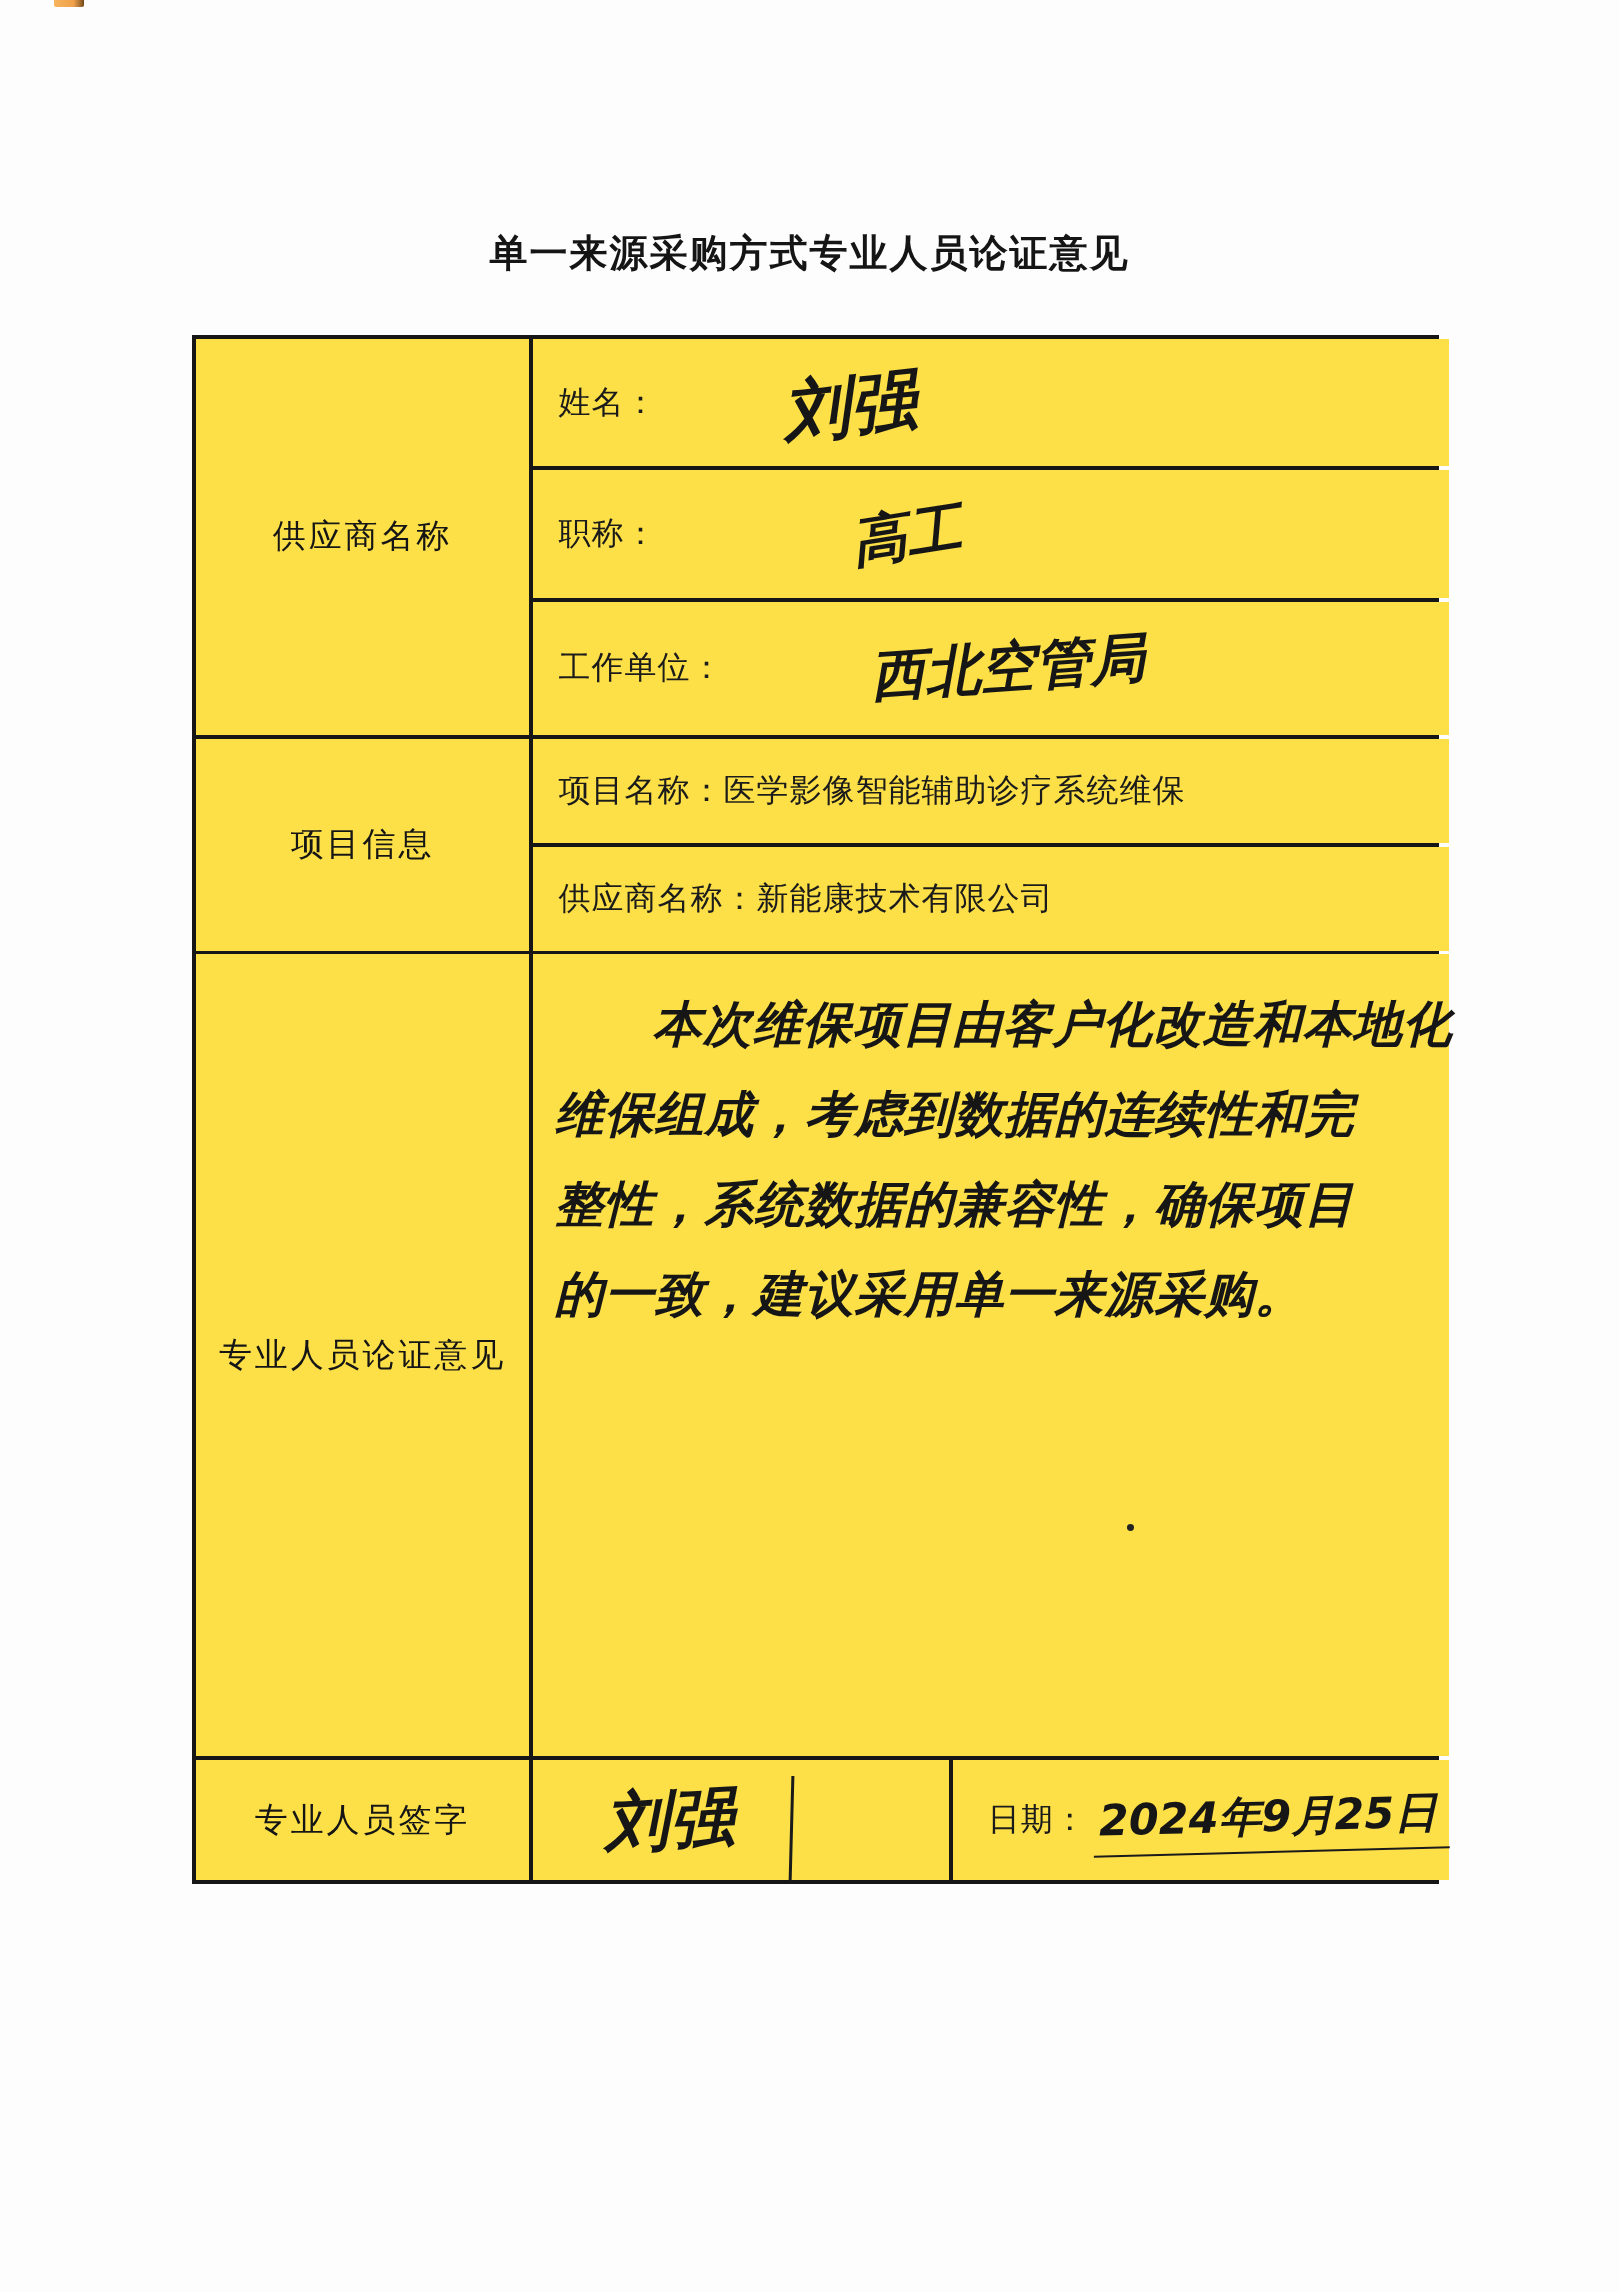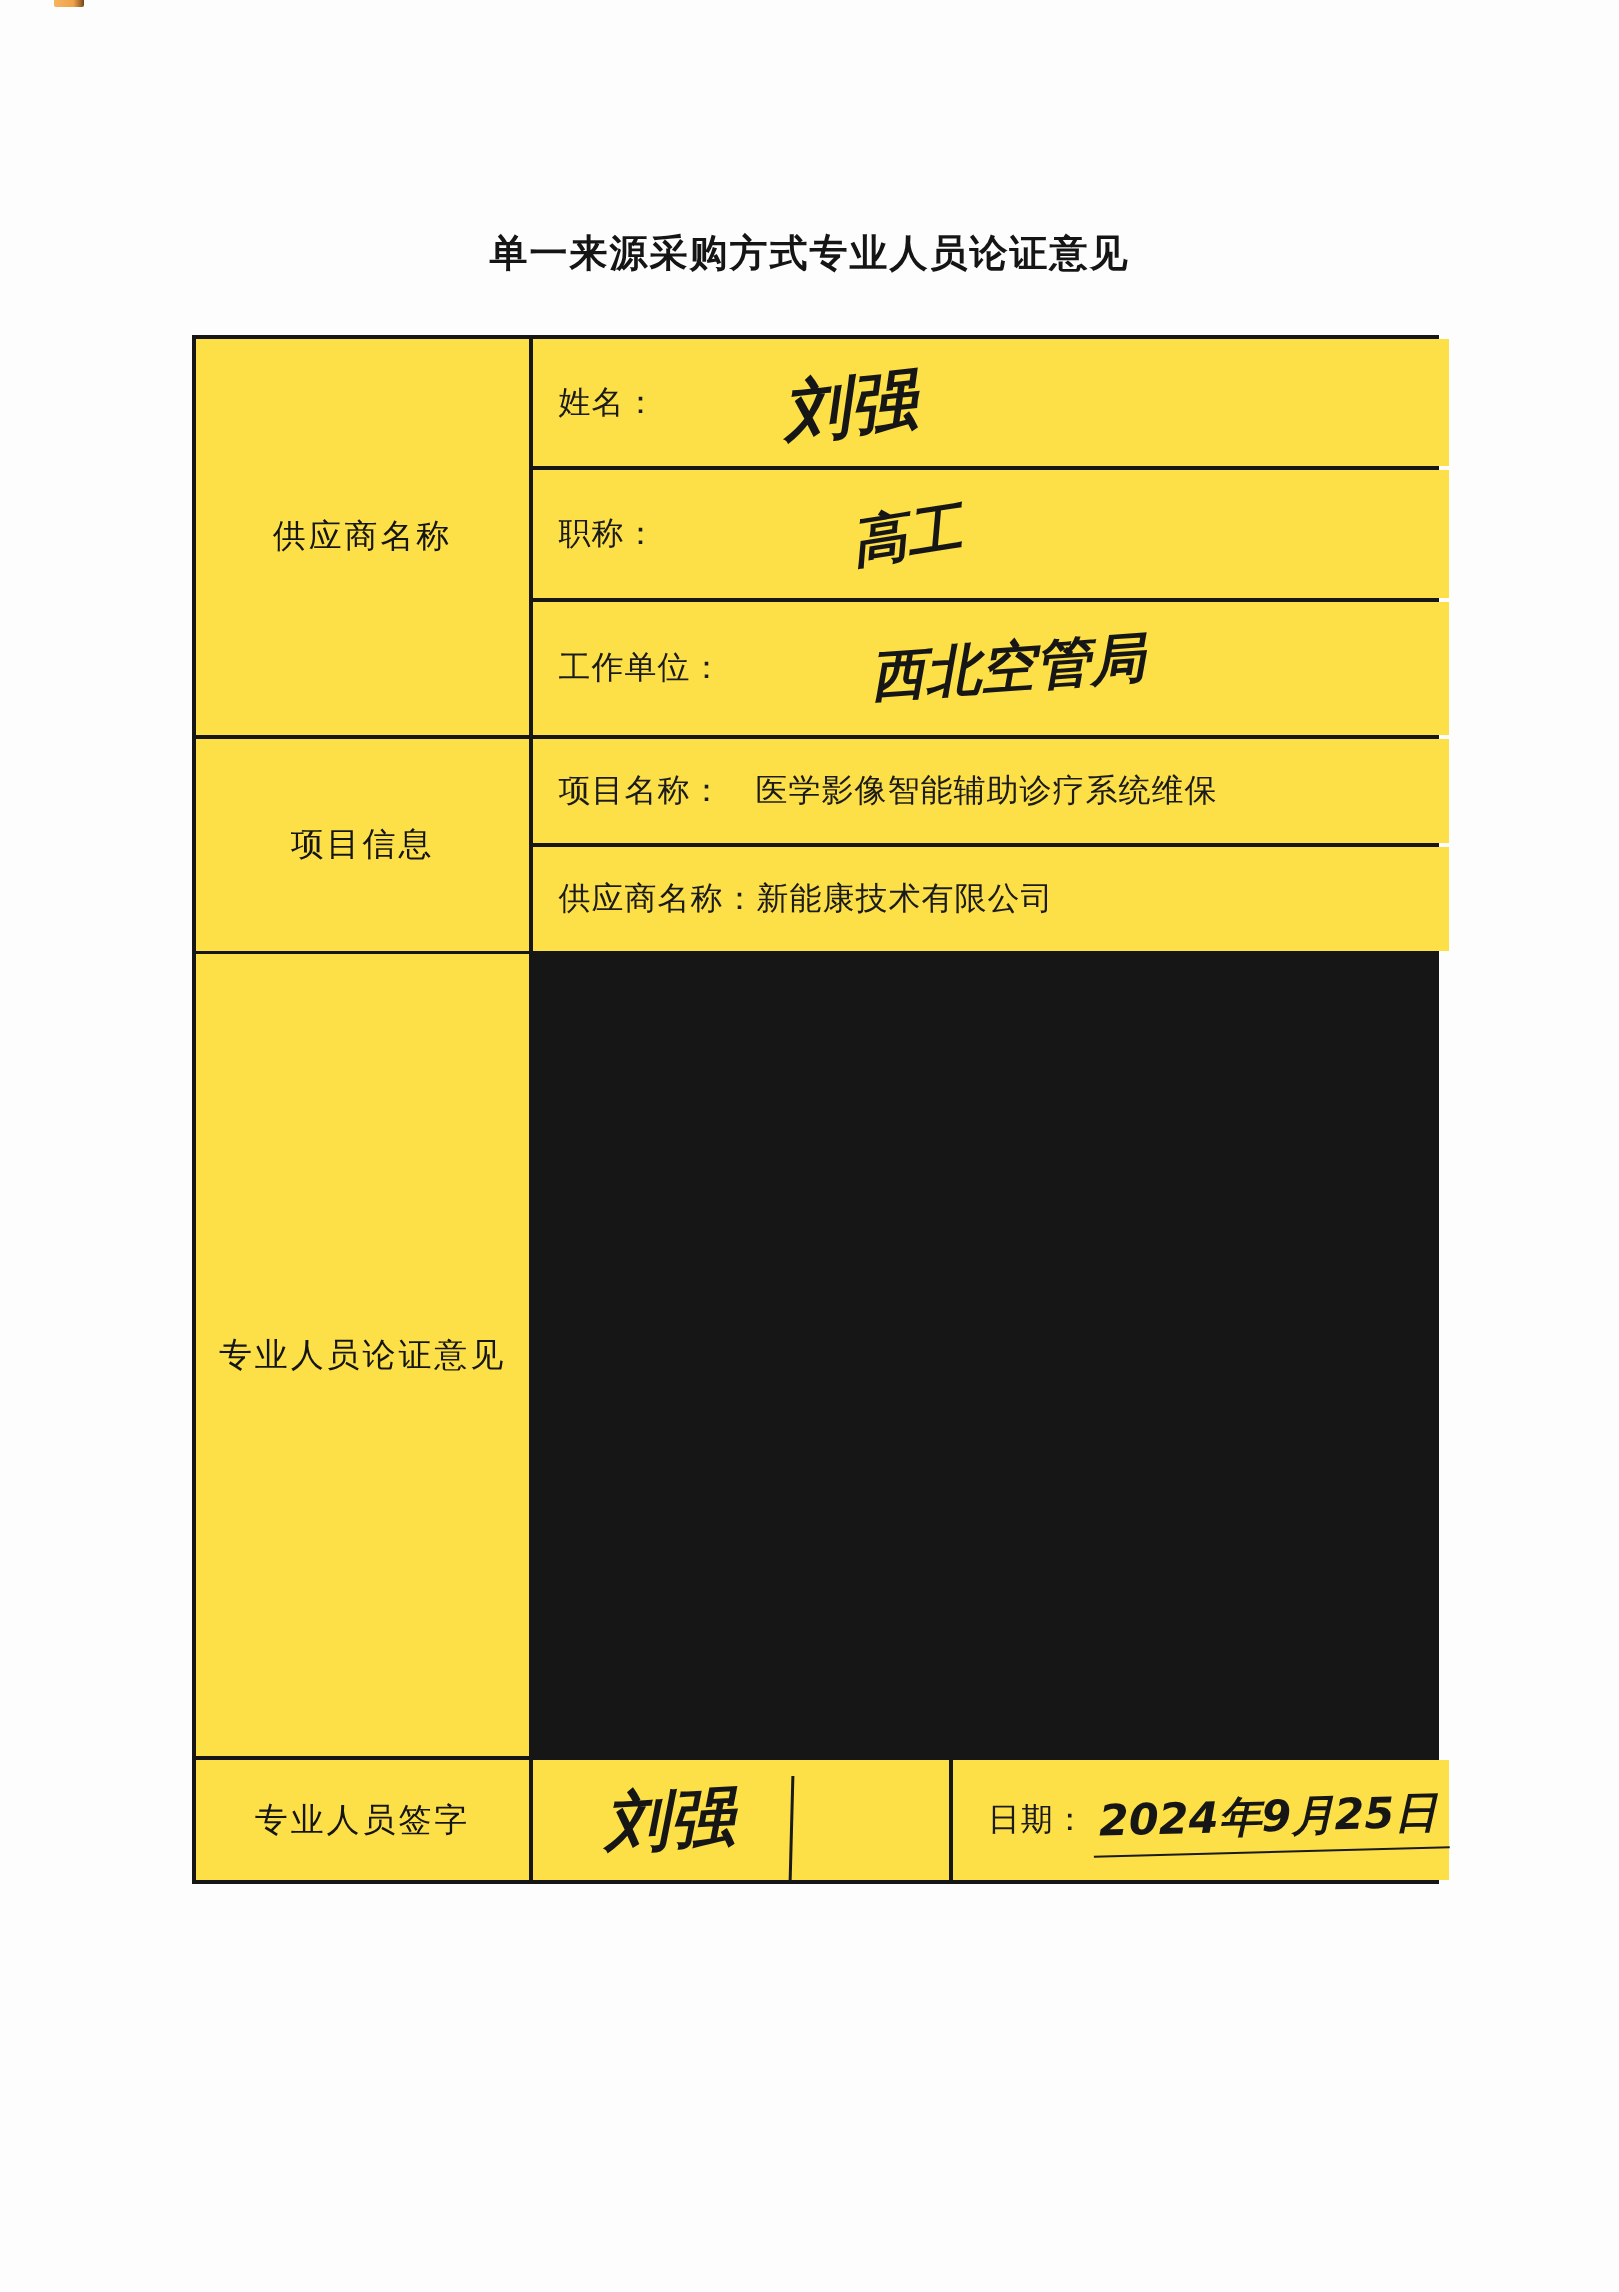--- a/index.html
+++ b/index.html
@@ -45,21 +45,21 @@
     grid-template-rows: 127px 128px 133px 104px 104px 1fr 120px;
     gap: 3.9px;
   }
   .cell { background: #fde047; position: relative; overflow: visible; }
 
   .cell-personnel     { grid-column: 1; grid-row: 1 / span 3; }
   .cell-name          { grid-column: 2 / span 2; grid-row: 1; }
   .cell-jobtitle      { grid-column: 2 / span 2; grid-row: 2; gap: 10px; }
   .cell-workunit      { grid-column: 2 / span 2; grid-row: 3; }
   .cell-projinfo      { grid-column: 1; grid-row: 4 / span 2; }
-  .cell-projname      { grid-column: 2 / span 2; grid-row: 4; gap: 32px; }
+  .cell-projname      { grid-column: 2 / span 2; grid-row: 4; }
   .cell-supplier      { grid-column: 2 / span 2; grid-row: 5; }
   .cell-opinion-label { grid-column: 1; grid-row: 6; text-align: center; }
   .cell-opinion       { grid-column: 2 / span 2; grid-row: 6; }
   .cell-sign-label    { grid-column: 1; grid-row: 7; }
   .cell-sign          { grid-column: 2; grid-row: 7; }
   .cell-date          { grid-column: 3; grid-row: 7; }
 
   .section-label-cell { display: flex; align-items: center; justify-content: center; }
   .section-label {
     font-size: 33px;
@@ -157,20 +157,27 @@
 
   <div class="cell cell-supplier field-cell">
     <span class="print-label">供应商名称：</span>
     <span class="print-value">新能康技术有限公司</span>
   </div>
 
   <div class="cell cell-opinion-label section-label-cell">
     <span class="section-label">专业人员论证意见</span>
   </div>
 
+  <div class="cell cell-opinion">
+    <div class="hw hw-line hw-line-indent">本次维保项目由客户化改造和本地化</div>
+    <div class="hw hw-line">维保组成，考虑到数据的连续性和完</div>
+    <div class="hw hw-line">整性，系统数据的兼容性，确保项目</div>
+    <div class="hw hw-line">的一致，建议采用单一来源采购。</div>
+    <div class="ink-dot"></div>
+  </div>
 
   <div class="cell cell-sign-label section-label-cell">
     <span class="section-label">专业人员签字</span>
   </div>
 
   <div class="cell cell-sign">
     <span class="hw hw-signature">刘强</span>
     <span class="sig-descender"></span>
   </div>
 

